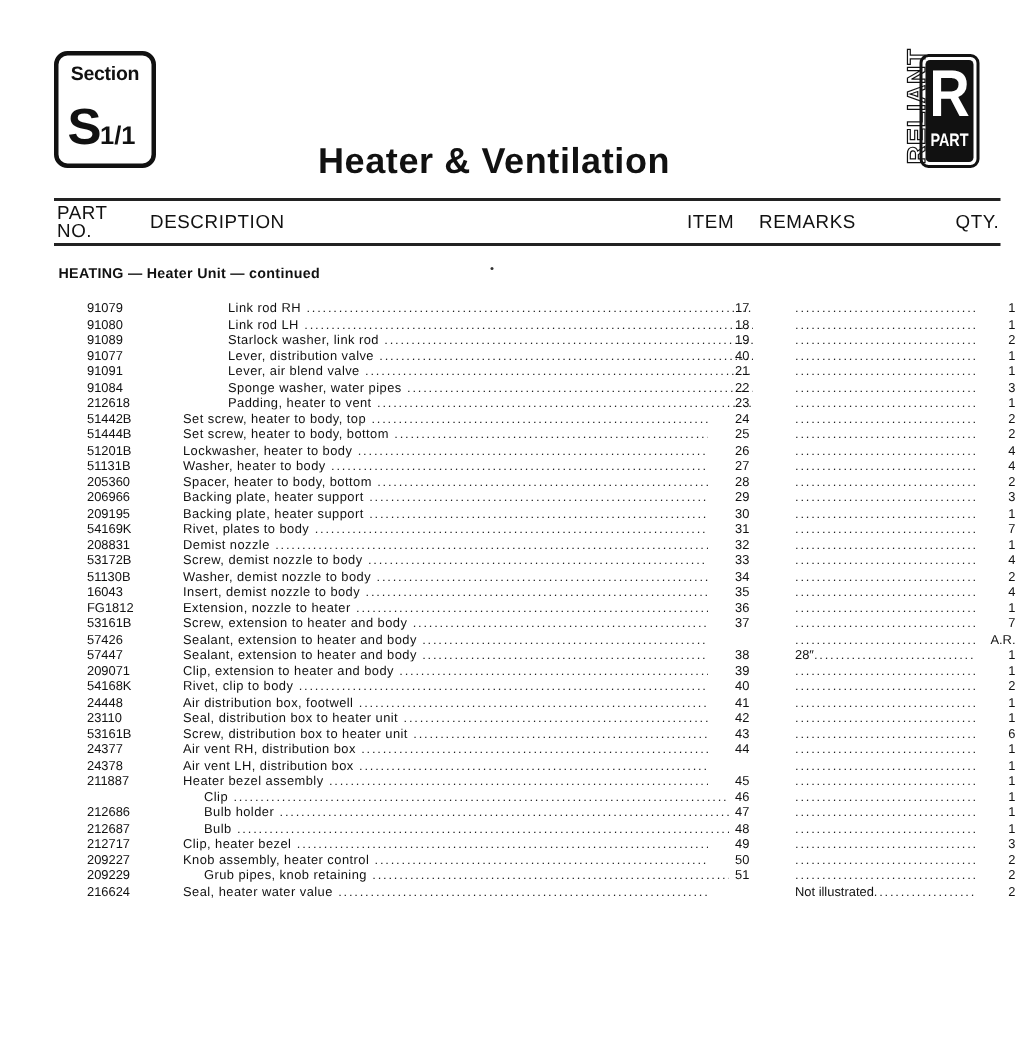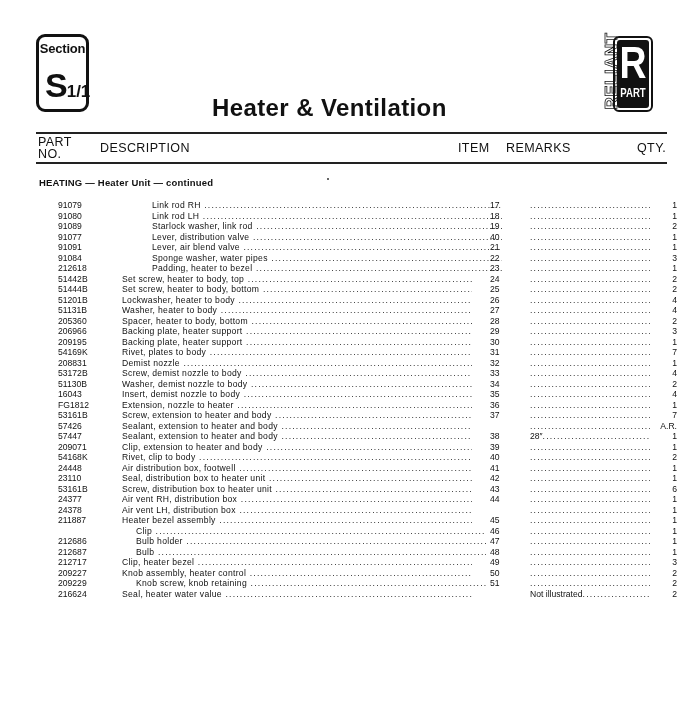--- a/index.html
+++ b/index.html
@@ -1,19 +1,19 @@
 <!DOCTYPE html>
 <html><head>
 <meta charset="utf-8">
 <style>
   html, body { margin: 0; padding: 0; background: #ffffff; }
   body { width: 681px; height: 702px; position: relative; overflow: hidden;
          font-family: "Liberation Sans", "DejaVu Sans", sans-serif; color: #111; }
 
-  .section-box { position: absolute; left: 36px; top: 34px; width: 53px; height: 78px;
+  .section-box { position: absolute; left: 36px; top: 34px; width: 68px; height: 78px;
                  border: 3px solid #111; border-radius: 9px; box-sizing: border-box; }
   .section-label { position: absolute; left: 0; right: 0; top: 4px; text-align: center;
                    font-weight: bold; font-size: 13px; letter-spacing: -0.2px; }
   .section-code { position: absolute; left: 6px; top: 30px; font-weight: bold; font-size: 34px;
                   line-height: 36px; letter-spacing: -1px; }
   .section-code .sub { font-size: 17px; letter-spacing: 0; }
 
   .page-title { position: absolute; left: 212px; top: 94px; font-weight: bold; font-size: 24px;
                 letter-spacing: 0.4px; }
 
@@ -130,21 +130,21 @@
     </div>
     <div class="row">
       <span class="pn">91084</span>
       <span class="desc ind2"><span class="lead">Sponge washer, water pipes</span><span class="dots"> ........................................................................................................................</span></span>
       <span class="item">22</span>
       <span class="rem"><span></span><span class="dots">........................................</span></span>
       <span class="qty">3</span>
     </div>
     <div class="row">
       <span class="pn">212618</span>
-      <span class="desc ind2"><span class="lead">Padding, heater to bezel</span><span class="dots"> ........................................................................................................................</span></span>
+      <span class="desc ind2"><span class="lead">Padding, heater to vent</span><span class="dots"> ........................................................................................................................</span></span>
       <span class="item">23</span>
       <span class="rem"><span></span><span class="dots">........................................</span></span>
       <span class="qty">1</span>
     </div>
     <div class="row">
       <span class="pn">51442B</span>
       <span class="desc"><span class="lead">Set screw, heater to body, top</span><span class="dots"> ........................................................................................................................</span></span>
       <span class="item">24</span>
       <span class="rem"><span></span><span class="dots">........................................</span></span>
       <span class="qty">2</span>
@@ -340,21 +340,21 @@
     </div>
     <div class="row">
       <span class="pn">209227</span>
       <span class="desc"><span class="lead">Knob assembly, heater control</span><span class="dots"> ........................................................................................................................</span></span>
       <span class="item">50</span>
       <span class="rem"><span></span><span class="dots">........................................</span></span>
       <span class="qty">2</span>
     </div>
     <div class="row">
       <span class="pn">209229</span>
-      <span class="desc ind1"><span class="lead">Knob screw, knob retaining</span><span class="dots"> ........................................................................................................................</span></span>
+      <span class="desc ind1"><span class="lead">Grub pipes, knob retaining</span><span class="dots"> ........................................................................................................................</span></span>
       <span class="item">51</span>
       <span class="rem"><span></span><span class="dots">........................................</span></span>
       <span class="qty">2</span>
     </div>
     <div class="row">
       <span class="pn">216624</span>
       <span class="desc"><span class="lead">Seal, heater water value</span><span class="dots"> ........................................................................................................................</span></span>
       <span class="item"></span>
       <span class="rem"><span>Not illustrated</span><span class="dots">........................................</span></span>
       <span class="qty">2</span>

